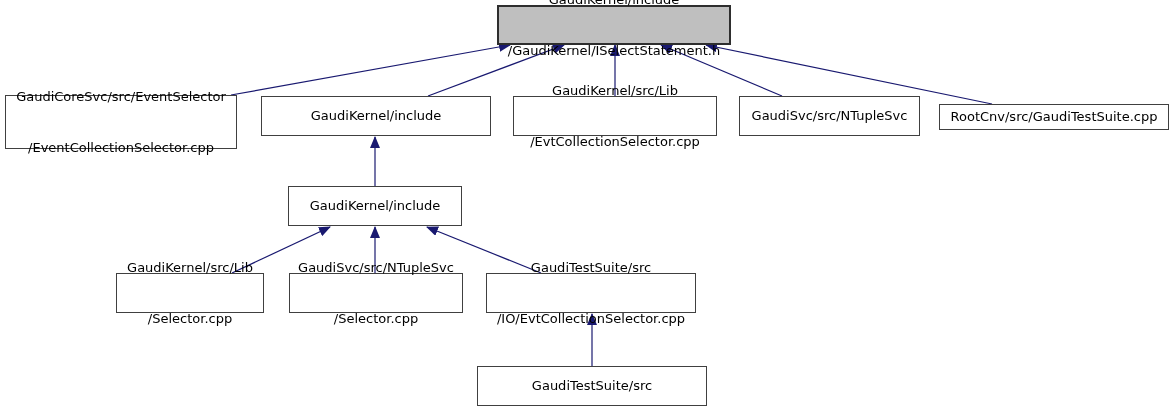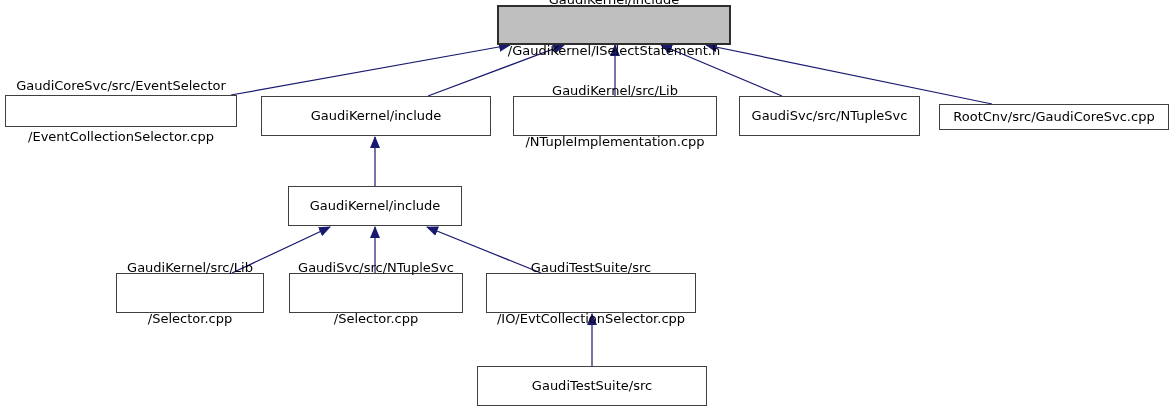--- a/index.html
+++ b/index.html
@@ -54,40 +54,40 @@
     <line x1="375" y1="273" x2="375" y2="227" marker-end="url(#arrow)"></line>
     <line x1="541" y1="273" x2="427" y2="227" marker-end="url(#arrow)"></line>
     <line x1="592" y1="366" x2="592" y2="314" marker-end="url(#arrow)"></line>
   </svg>
 
   <div class="node hl" style="left:497px;top:5px;width:234px;height:40px">
     <span class="nl">GaudiKernel/include</span>
     <span class="nl">/GaudiKernel/ISelectStatement.h</span>
   </div>
 
-  <div class="node" style="left:5px;top:95px;width:232px;height:32px">
+  <div class="node" style="left:5px;top:95px;width:232px;height:54px">
     <span class="nl">GaudiCoreSvc/src/EventSelector</span>
     <span class="nl">/EventCollectionSelector.cpp</span>
   </div>
 
   <div class="node" style="left:261px;top:96px;width:230px;height:40px">
     <span class="nl">GaudiKernel/include</span>
   </div>
 
   <div class="node" style="left:513px;top:96px;width:204px;height:40px">
     <span class="nl">GaudiKernel/src/Lib</span>
-    <span class="nl">/NTupleImplementation.cpp</span>
+    <span class="nl">/EvtCollectionSelector.cpp</span>
   </div>
 
   <div class="node" style="left:739px;top:96px;width:181px;height:40px">
     <span class="nl">GaudiSvc/src/NTupleSvc</span>
   </div>
 
   <div class="node" style="left:939px;top:104px;width:230px;height:26px">
-    <span class="nl">RootCnv/src/GaudiCoreSvc.cpp</span>
+    <span class="nl">RootCnv/src/GaudiTestSuite.cpp</span>
 
   </div>
 
   <div class="node" style="left:288px;top:186px;width:174px;height:40px">
     <span class="nl">GaudiKernel/include</span>
   </div>
 
   <div class="node" style="left:116px;top:273px;width:148px;height:40px">
     <span class="nl">GaudiKernel/src/Lib</span>
     <span class="nl">/Selector.cpp</span>

